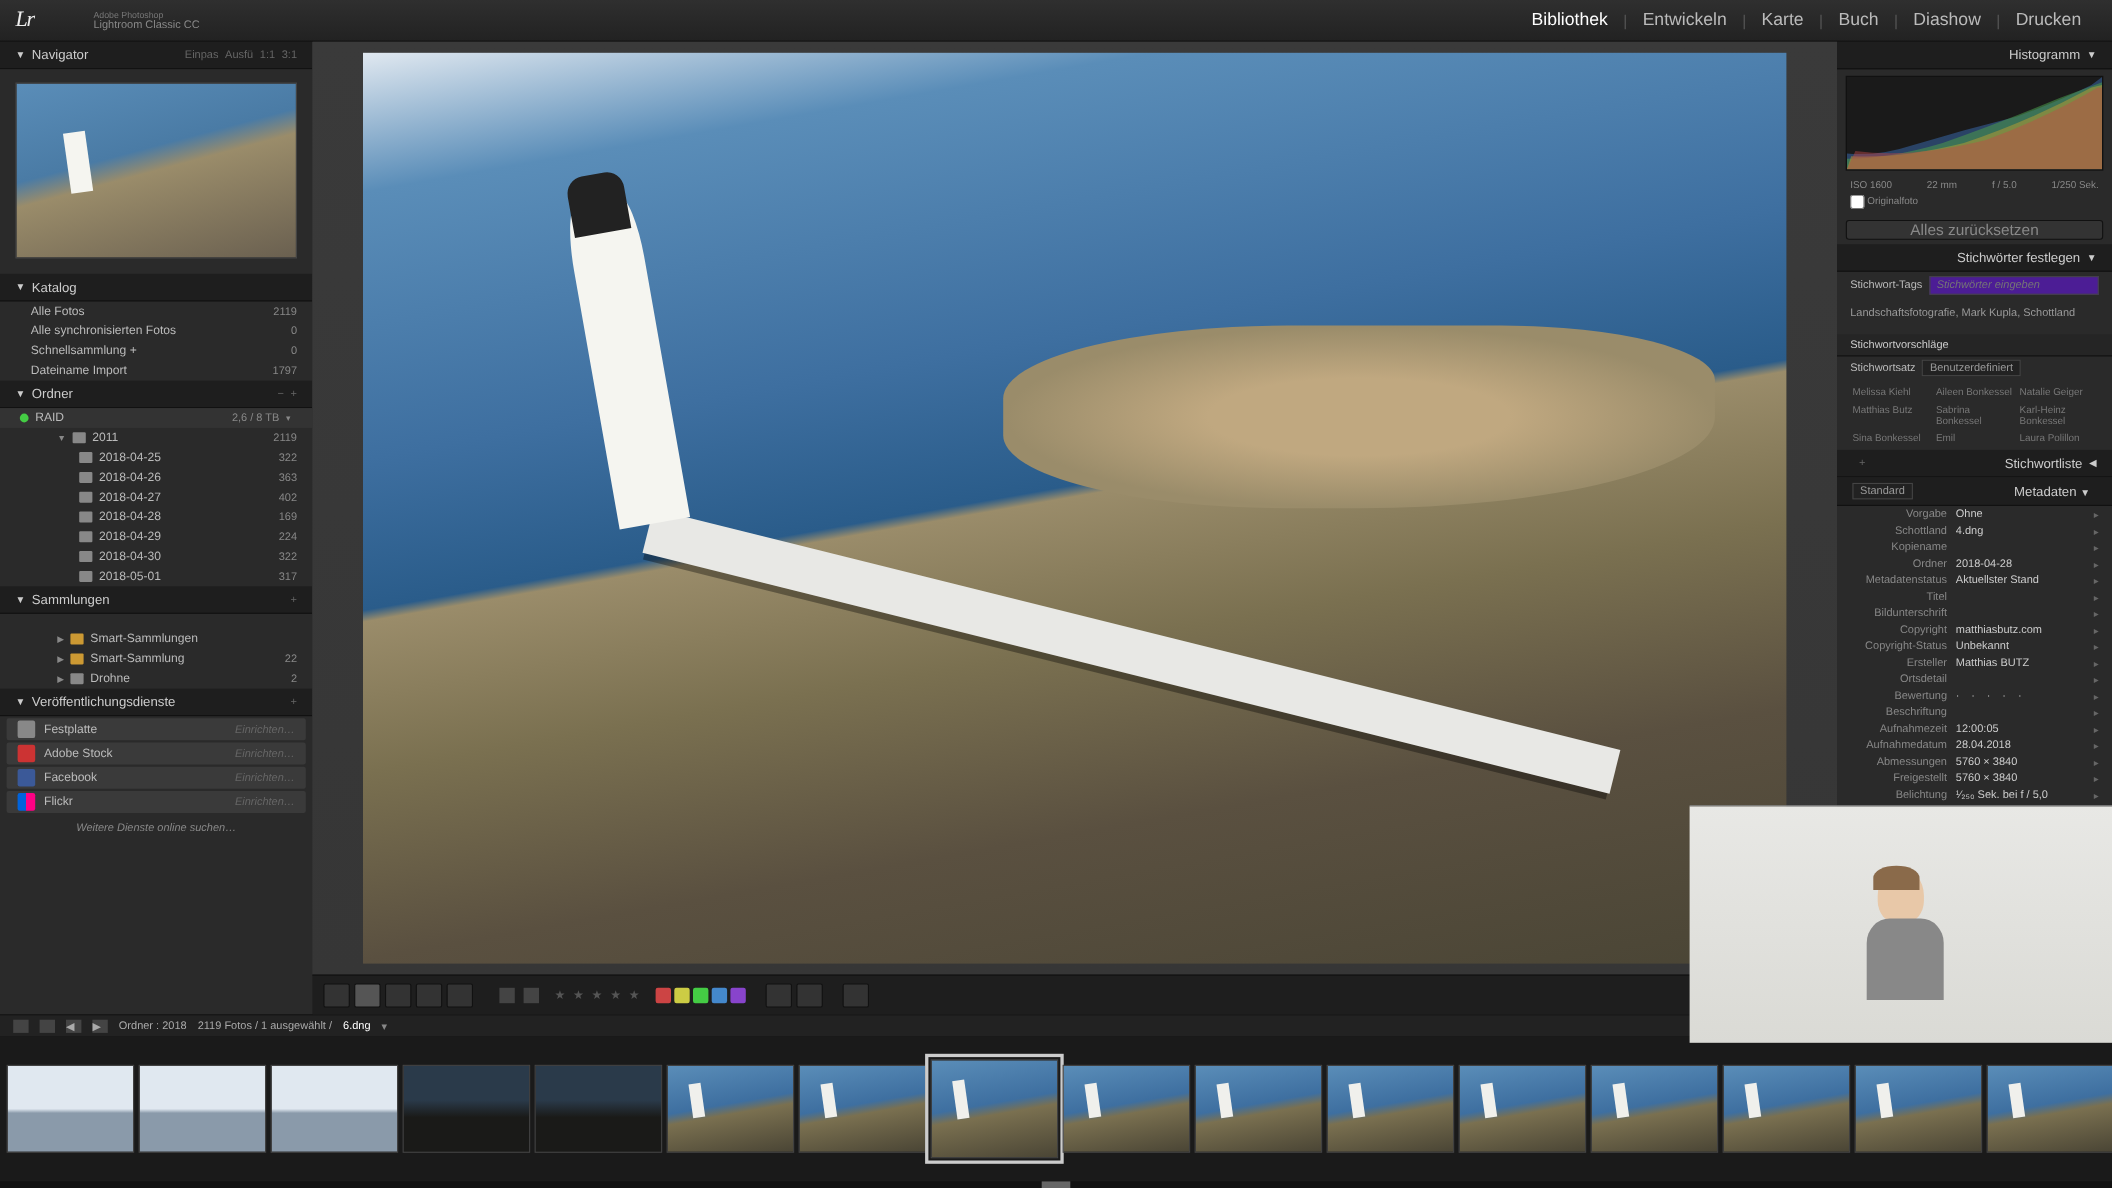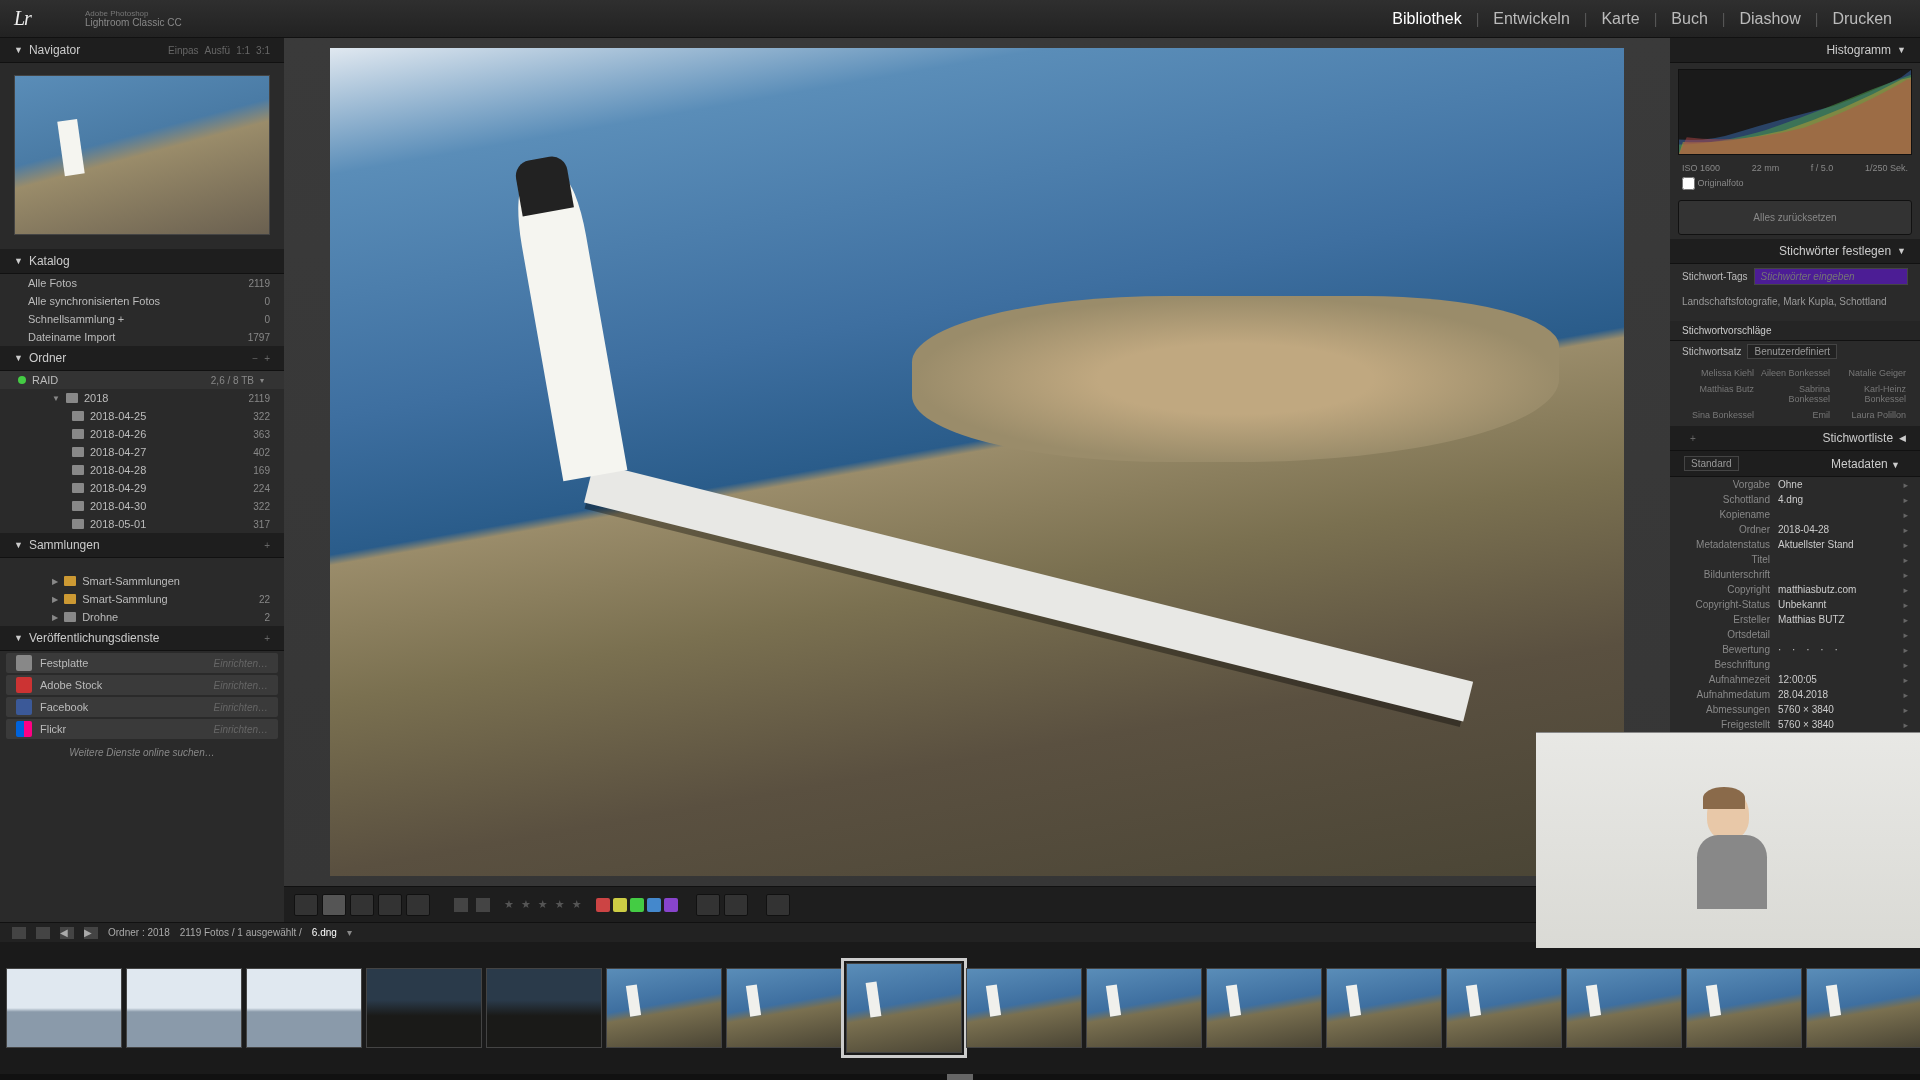--- a/index.html
+++ b/index.html
@@ -69,30 +69,30 @@
 .color-tag { width: 14px; height: 14px; border-radius: 2px; cursor: pointer; }
 
 
 .histo { height: 86px; margin: 6px 8px; border: 1px solid #111; background: #1a1a1a; position: relative; overflow: hidden; }
 .histo svg { width: 100%; height: 100%; }
 .exif-row { padding: 2px 12px; font-size: 9px; color: #888; display: flex; justify-content: space-between; }
 .kw-box { padding: 6px 12px; font-size: 10px; color: #999; min-height: 32px; line-height: 1.4; }
 .kw-input-row { display: flex; padding: 4px 12px; gap: 6px; font-size: 10px; align-items: center; }
 .kw-input { flex: 1; background: #4c1d95; border: 1px solid #444; padding: 2px 6px; color: #888; font-size: 10px; font-style: italic; }
 .sugg-grid { display: grid; grid-template-columns: repeat(3, 1fr); gap: 2px; padding: 4px 12px; font-size: 9px; color: #777; }
-.sugg-grid span { text-align: right; padding: 2px; }
+.sugg-grid span { text-align: left; padding: 2px; }
 
 .meta-row { display: flex; padding: 2px 12px; font-size: 10px; align-items: center; }
 .meta-row .k { flex: 0 0 96px; text-align: right; padding-right: 8px; color: #888; }
 .meta-row .v { flex: 1; color: #ccc; }
 .meta-row .arrow { color: #666; font-size: 9px; }
 .rating-dots { letter-spacing: 4px; color: #666; }
 
 .preset-sel { background: #222; border: 1px solid #444; padding: 1px 6px; font-size: 10px; color: #999; }
-.reset-btn { margin: 4px 8px; padding: 11px; background: #333; border: 1px solid #111; text-align: center; font-size: 10px; color: #888; cursor: pointer; border-radius: 3px; }
+.reset-btn { margin: 4px 8px; padding: 0; background: #333; border: 1px solid #111; text-align: center; font-size: 14px; color: #888; cursor: pointer; border-radius: 3px; }
 
 
 .status { height: 20px; background: #222; border-top: 1px solid #111; display: flex; align-items: center; padding: 0 12px; font-size: 10px; color: #aaa; gap: 10px; }
 .status .mini-ico { width: 14px; height: 12px; background: #444; cursor: pointer; }
 
 
 .filmstrip { height: 132px; background: #1a1a1a; display: flex; align-items: center; padding: 8px 6px; gap: 4px; overflow: hidden; }
 .thumb { height: 80px; width: 116px; background: #333; border: 1px solid #444; cursor: pointer; flex-shrink: 0; position: relative; }
 .thumb.sel { outline: 3px solid #ccc; outline-offset: 2px; height: 90px; }
 .thumb.lh { background: linear-gradient(170deg, #5a8db8 0%, #3e6fa0 45%, #7a7050 55%, #4a4535 100%); }
@@ -182,21 +182,21 @@
     </div>
     <div class="tree-row" style="padding-left:18px; background:#333;">
       <span style="width:8px;height:8px;background:#4c4;border-radius:50%;margin-right:6px;"></span>
       <span>RAID</span>
       <span class="count">2,6 / 8 TB</span>
       <span class="tw" style="margin-left:6px">▾</span>
     </div>
     <div class="tree-row sub">
       <span class="tw">▼</span>
       <span class="fico"></span>
-      <span>2018</span>
+      <span>2011</span>
       <span class="count">2119</span>
     </div>
     <div id="folder-dates">
         <div class="tree-row sub2">
           <span class="fico"></span>
           <span>2018-04-25</span>
           <span class="count">322</span>
         </div>
         <div class="tree-row sub2">
           <span class="fico"></span>

